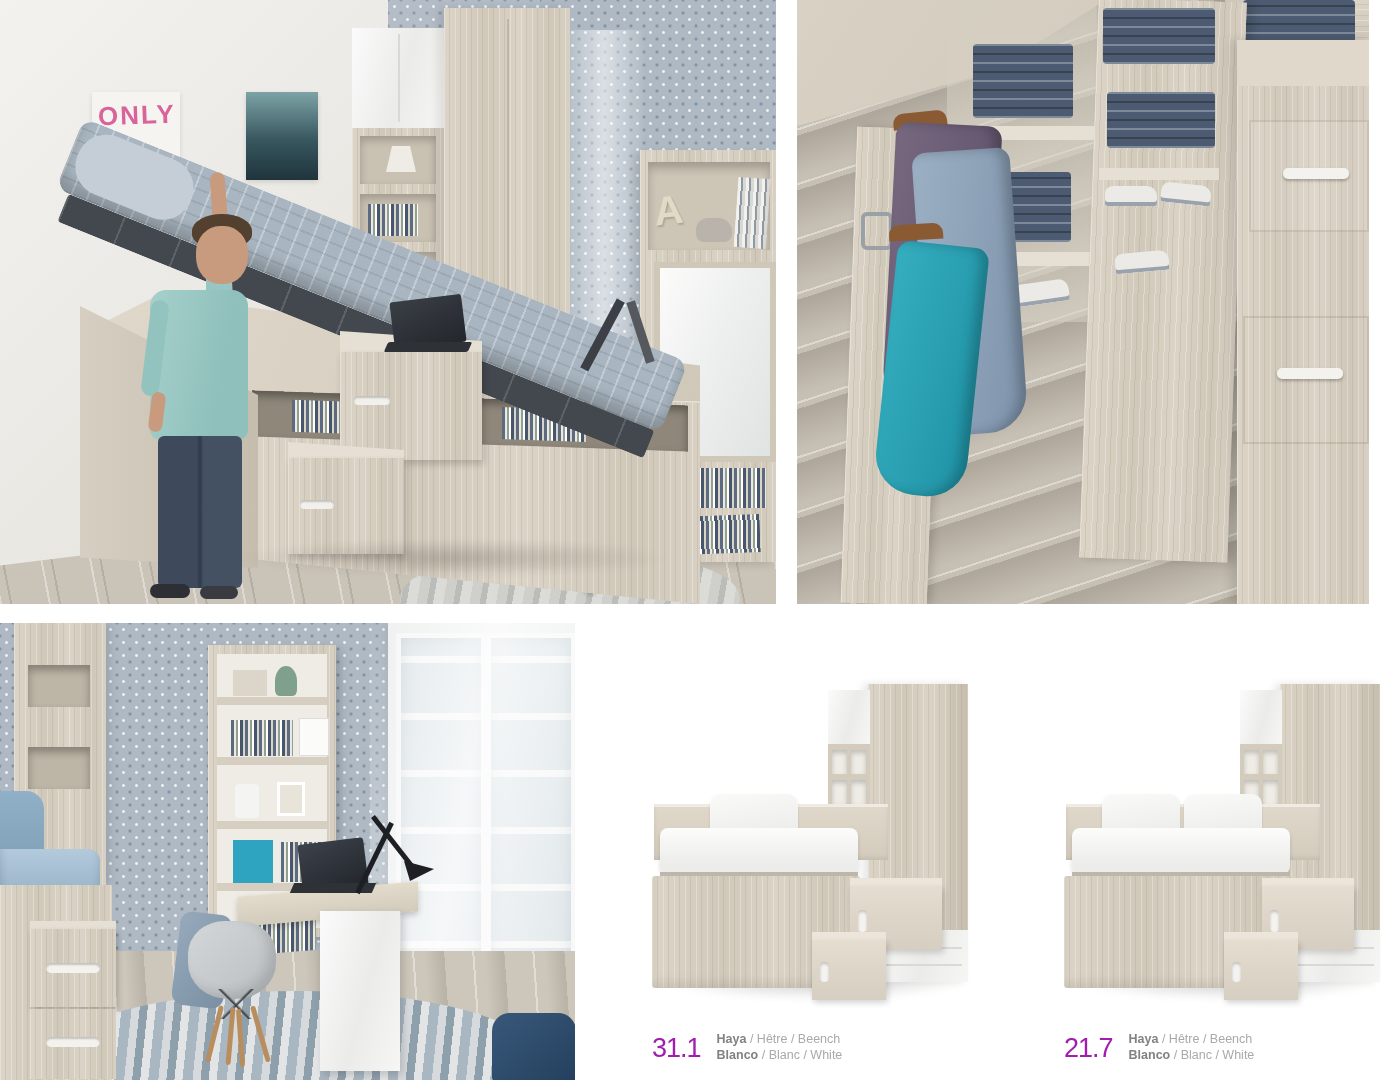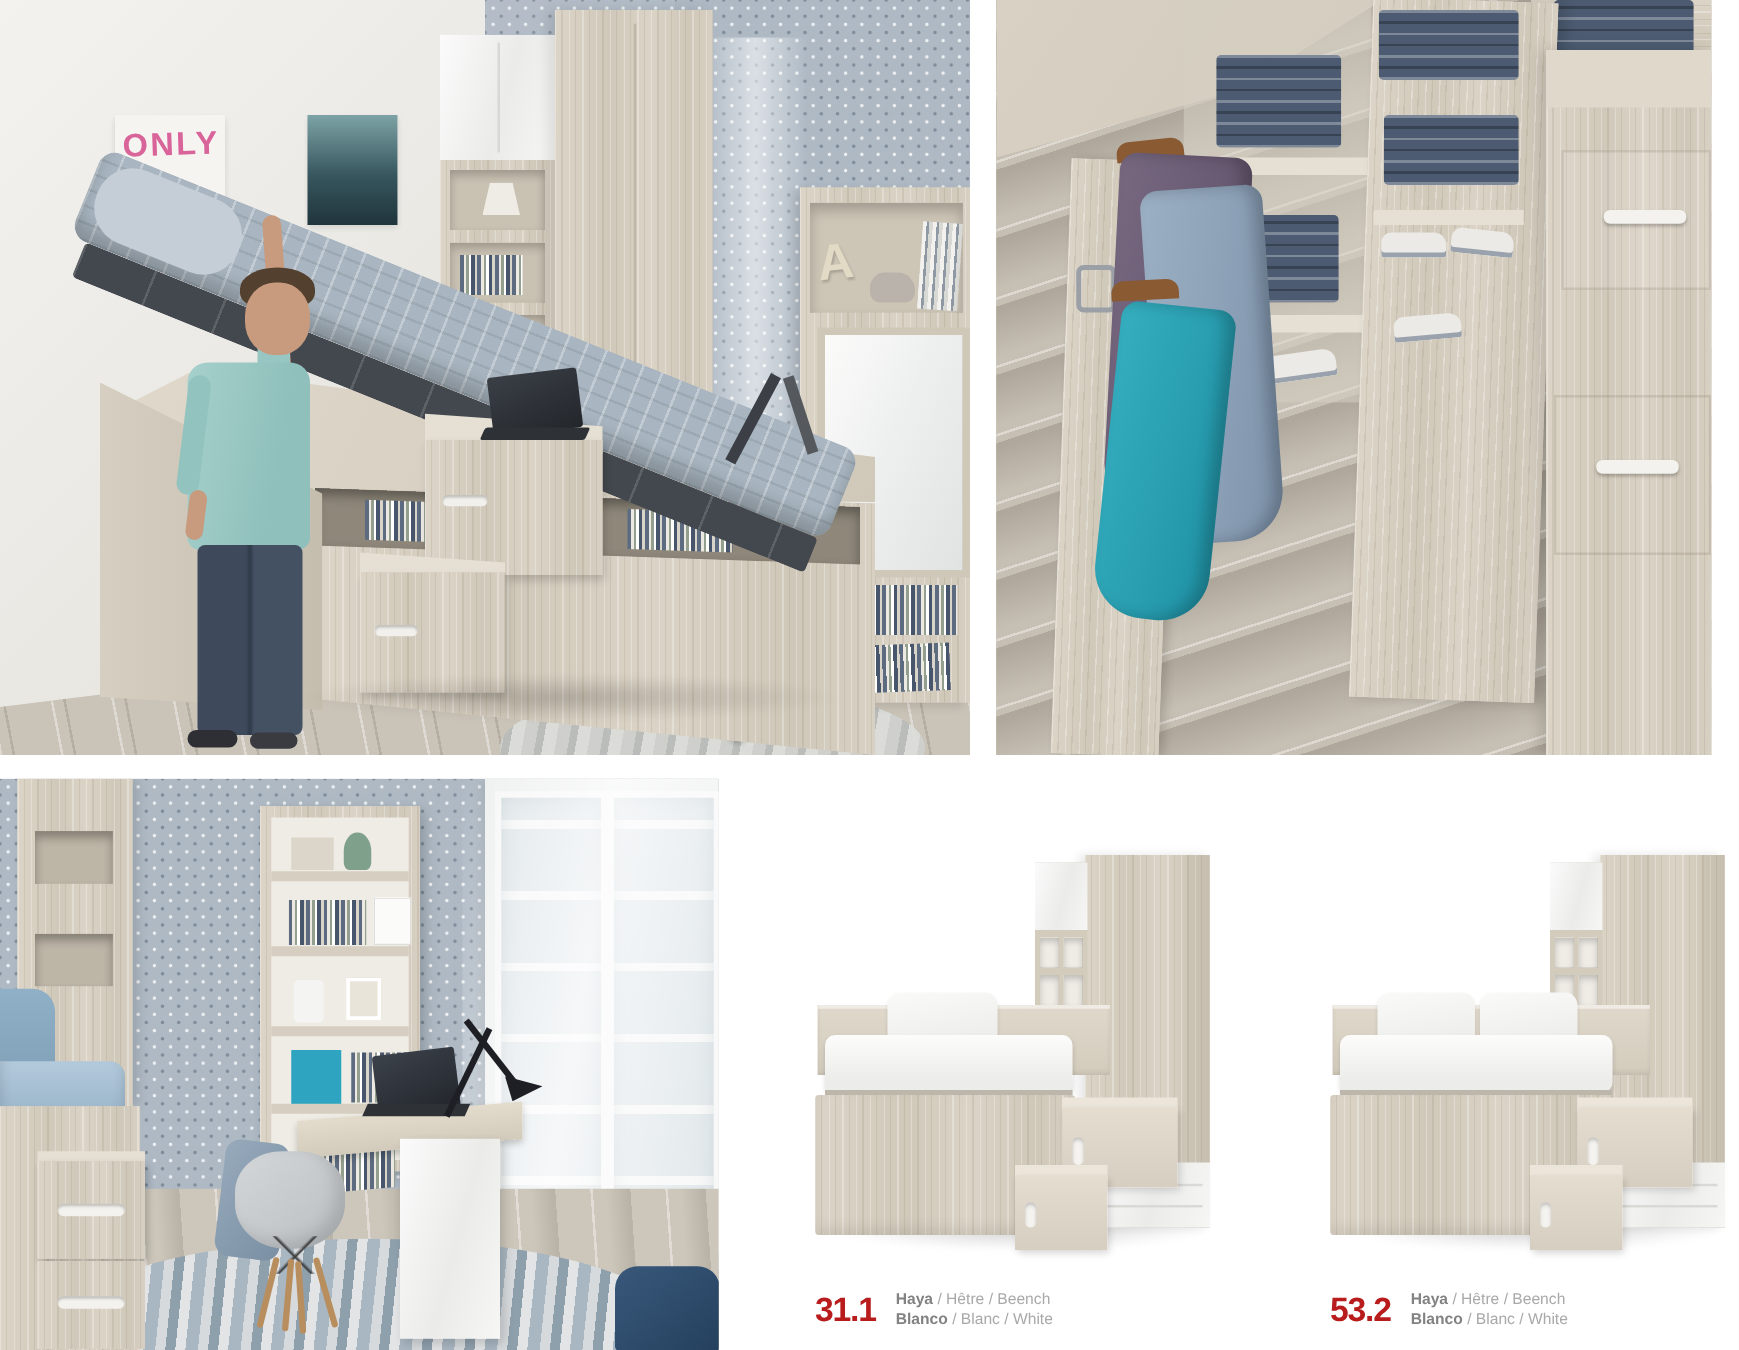--- a/index.html
+++ b/index.html
@@ -175,21 +175,21 @@
   .pf-hs1{left:206px;top:232px;width:9px;height:22px;border-radius:4px;background:#f4f3f0;box-shadow:inset 0 2px 3px rgba(0,0,0,.2);}
   .pf-hs2{left:168px;top:284px;width:9px;height:20px;border-radius:4px;background:#f4f3f0;box-shadow:inset 0 2px 3px rgba(0,0,0,.2);}
   .v2 .pf-back{width:254px;}
   .v2 .pf-mattress{width:218px;}
   .v2 .pf-trim{width:218px;}
   .v2 .pf-base{width:228px;}
   .v2 .pf-cushion1{left:38px;width:78px;}
   .v2 .pf-cushion2{display:block;}
   
   .caption{position:absolute;display:flex;align-items:center;height:44px;}
-  .caption .code{font-size:27px;font-weight:bold;color:#b91c1c;letter-spacing:-1px;}
+  .caption .code{font-size:27px;font-weight:normal;color:#a21caf;letter-spacing:-1px;}
   .caption .lines{display:inline-block;margin-left:16px;font-size:12.5px;line-height:1.25;color:#a9a9a9;}
   .caption .ln{display:block;white-space:pre;}
   .caption b{color:#828282;font-weight:bold;}
 </style>
 </head>
 <body>
 
 <div class="page">
 
   <section class="ph" style="left:0;top:0;width:776px;height:604px">
@@ -424,20 +424,20 @@
 
   <div class="caption" style="left:652px;top:1026px">
     <span class="code">31.1</span>
     <span class="lines">
       <span class="ln"><b>Haya</b><span> / Hêtre / Beench</span></span>
       <span class="ln"><b>Blanco</b><span> / Blanc / White</span></span>
     </span>
   </div>
 
   <div class="caption" style="left:1064px;top:1026px">
-    <span class="code">53.2</span>
+    <span class="code">21.7</span>
     <span class="lines">
       <span class="ln"><b>Haya</b><span> / Hêtre / Beench</span></span>
       <span class="ln"><b>Blanco</b><span> / Blanc / White</span></span>
     </span>
   </div>
 
 </div>
 
 </body></html>

